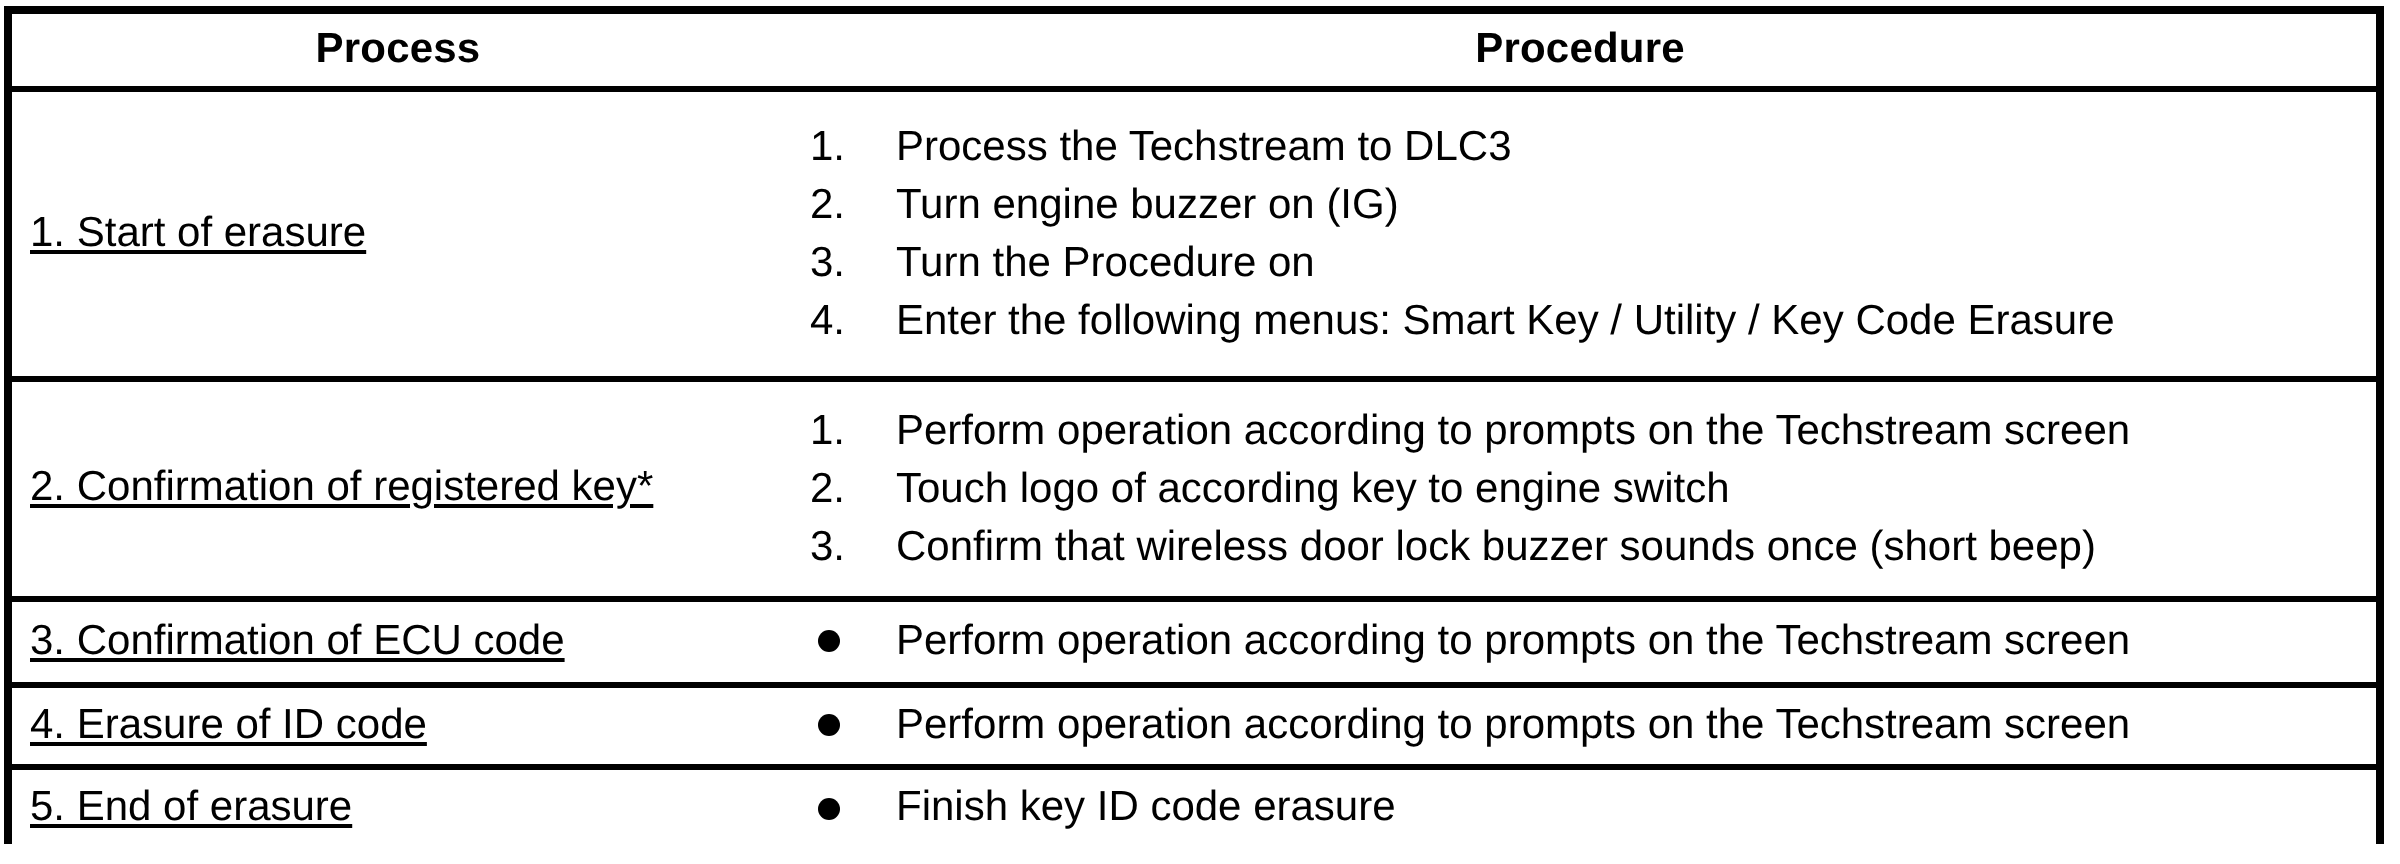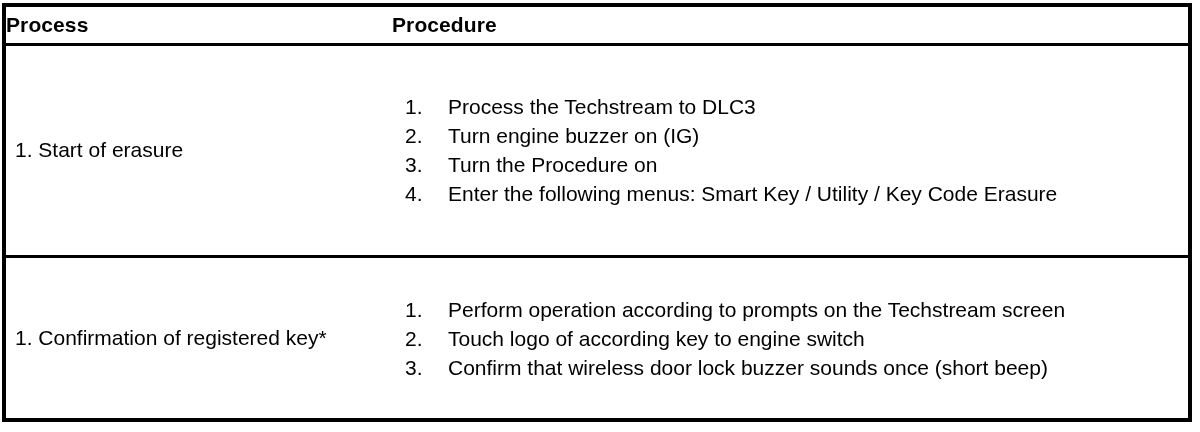--- a/index.html
+++ b/index.html
@@ -48,36 +48,37 @@
 
   
   td.cell-process, th.cell-process{
     border-right:3px solid #000;
   }
 
   
   th.cell-process .hdr-text,
   th.cell-procedure .hdr-text{
     display:block;
-    text-align:left;
+    text-align:center;
     font-weight:bold;
     font-size:21px;
     letter-spacing:0.1px;
     line-height:22px;
   }
   tr.header-row{height:37px;}
 
   
   .process-text{
     display:block;
     padding-left:9px;
     padding-right:6px;
     font-size:21px;
     line-height:26px;
     white-space:nowrap;
+    text-decoration:underline;
   }
 
   
   .proc-list{
     list-style:none;
     margin:0;
     padding:4px 0 4px 0;
   }
   .proc-list li{
     display:block;
@@ -166,39 +167,78 @@
               <li>
                 <span class="marker">4.</span>
                 <span class="step-text">Enter the following menus: Smart Key / Utility / Key Code Erasure</span>
               </li>
             </ul>
           </td>
         </tr>
 
         <tr class="row-sep row-2">
           <td class="cell-process">
-            <span class="process-text">1. Confirmation of registered key*</span>
+            <span class="process-text">2. Confirmation of registered key*</span>
           </td>
           <td class="cell-procedure">
             <ul class="proc-list numbered">
               <li>
                 <span class="marker">1.</span>
                 <span class="step-text">Perform operation according to prompts on the Techstream screen</span>
               </li>
               <li>
                 <span class="marker">2.</span>
                 <span class="step-text">Touch logo of according key to engine switch</span>
               </li>
               <li>
                 <span class="marker">3.</span>
                 <span class="step-text">Confirm that wireless door lock buzzer sounds once (short beep)</span>
               </li>
             </ul>
           </td>
         </tr>
 
-
-
+        <tr class="row-sep row-3">
+          <td class="cell-process">
+            <span class="process-text">3. Confirmation of ECU code</span>
+          </td>
+          <td class="cell-procedure">
+            <ul class="proc-list bulleted">
+              <li>
+                <span class="marker"><span class="bullet-dot"></span></span>
+                <span class="step-text">Perform operation according to prompts on the Techstream screen</span>
+              </li>
+            </ul>
+          </td>
+        </tr>
+
+        <tr class="row-sep row-4">
+          <td class="cell-process">
+            <span class="process-text">4. Erasure of ID code</span>
+          </td>
+          <td class="cell-procedure">
+            <ul class="proc-list bulleted">
+              <li>
+                <span class="marker"><span class="bullet-dot"></span></span>
+                <span class="step-text">Perform operation according to prompts on the Techstream screen</span>
+              </li>
+            </ul>
+          </td>
+        </tr>
+
+        <tr class="row-sep row-5">
+          <td class="cell-process">
+            <span class="process-text">5. End of erasure</span>
+          </td>
+          <td class="cell-procedure">
+            <ul class="proc-list bulleted">
+              <li>
+                <span class="marker"><span class="bullet-dot"></span></span>
+                <span class="step-text">Finish key ID code erasure</span>
+              </li>
+            </ul>
+          </td>
+        </tr>
 
       </tbody>
     </table>
   </div>
 </div>
 
 </body></html>

